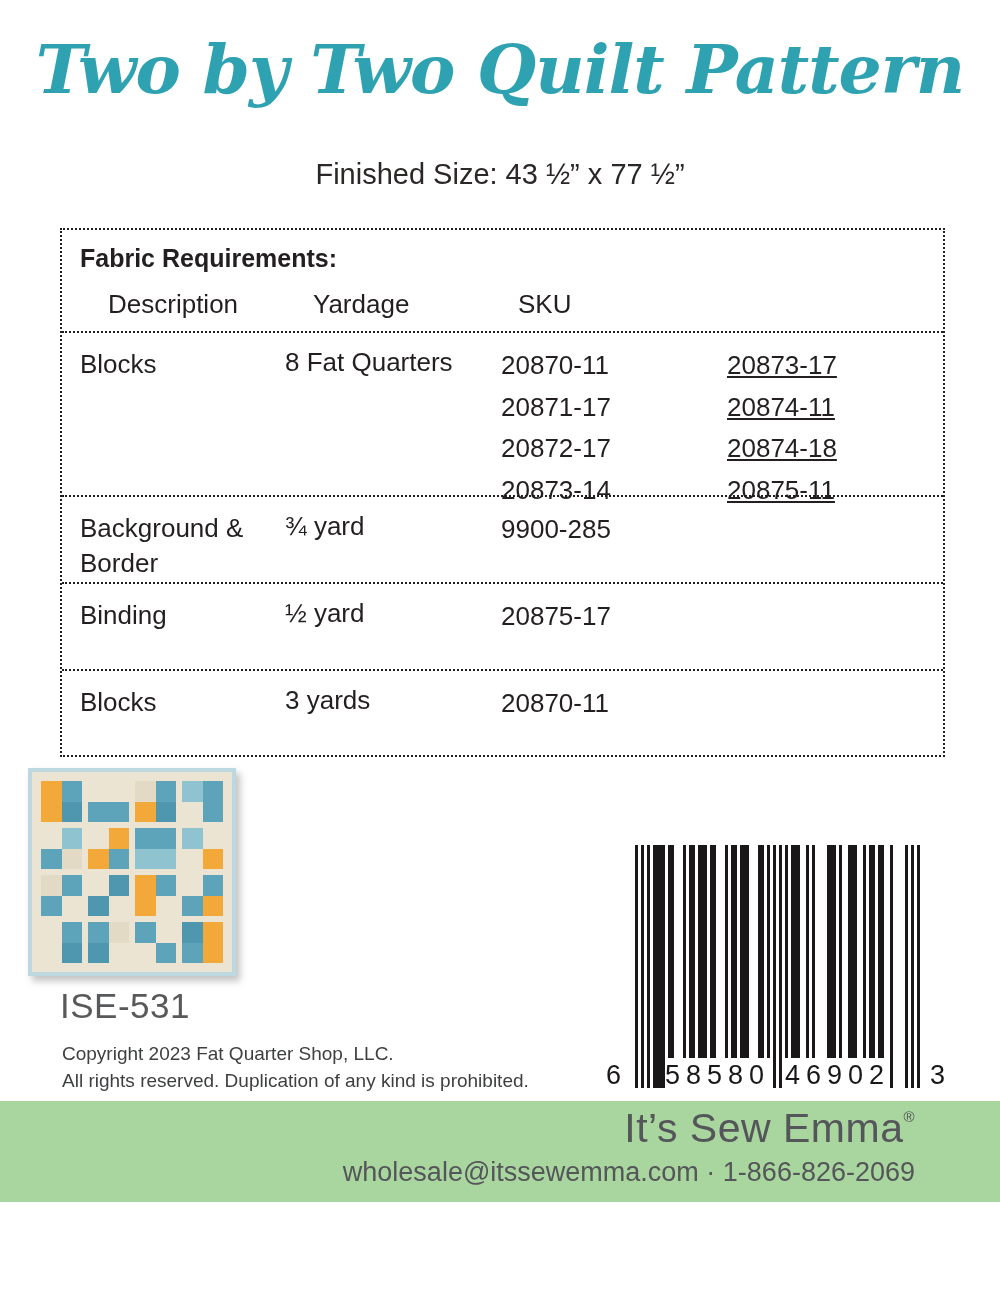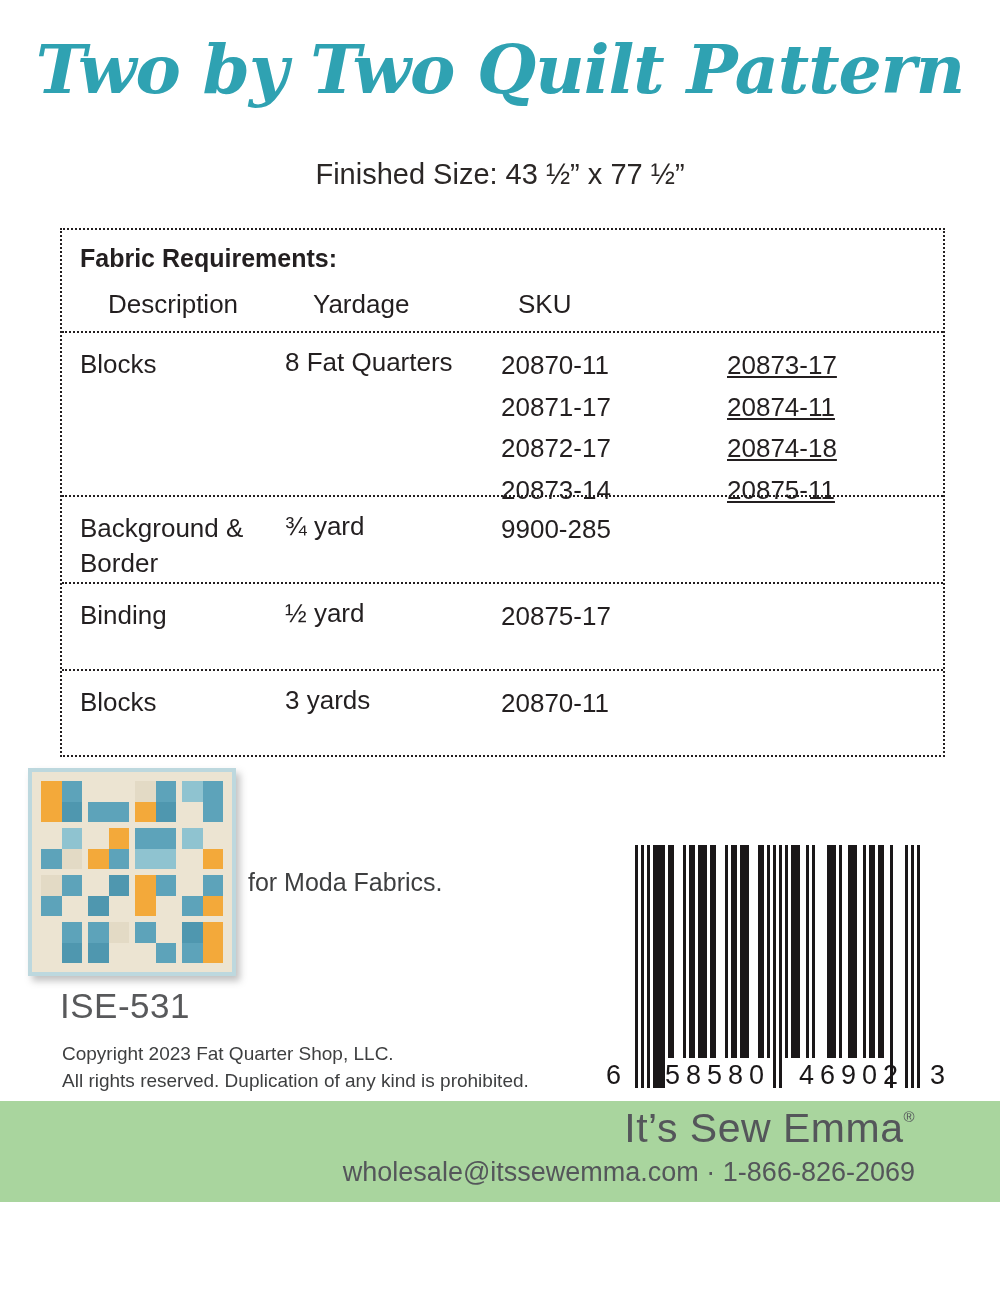--- a/index.html
+++ b/index.html
@@ -71,21 +71,21 @@
   .barcode { position:absolute; left:600px; top:845px; width:350px; height:246px; }
   .bars { position:absolute; left:35px; top:0; display:flex; }
   .bar { width:3px; }
   .bar.on  { background:#1a1718; }
   .bar.off { background:transparent; }
   .bar.short { height:213px; }
   .bar.tall  { height:243px; }
   .bc-digit { position:absolute; font-size:27px; color:#1a1718; bottom:0; }
   .bc-left  { left:6px; }
   .bc-g1 { left:65px;  width:105px; text-align:center; letter-spacing:6px; }
-  .bc-g2 { left:199px; width:105px; text-align:right; letter-spacing:6px; }
+  .bc-g2 { left:185px; width:105px; text-align:right; letter-spacing:6px; }
   .bc-right { left:330px; }
 
   
   .footer { position:absolute; left:0; top:1101px; width:1000px; height:101px; }
   .footer-brand {
     position:absolute; right:85px; top:4px; font-size:41px; letter-spacing:0.5px;
   }
   .footer-brand sup { font-size:15px; vertical-align:20px; }
   .footer-contact { position:absolute; right:85px; top:56px; font-size:27px; }
 </style>
@@ -243,21 +243,20 @@
         <div class="q-block">
           <div style="background: rgb(79, 151, 175);"></div>
           <div style="background: rgb(243, 169, 58);"></div>
           <div style="background: rgb(93, 163, 186);"></div>
           <div style="background: rgb(243, 169, 58);"></div>
         </div>
       </div>
   </div>
 
   <div class="quilt-note">
-    <div>for Moda Fabrics.</div>
   </div>
 
   <div class="pattern-number">ISE-531</div>
 
   <div class="copyright">
     <div>Copyright 2023 Fat Quarter Shop, LLC.</div>
     <div>All rights reserved. Duplication of any kind is prohibited.</div>
   </div>
 
   <div class="barcode">

